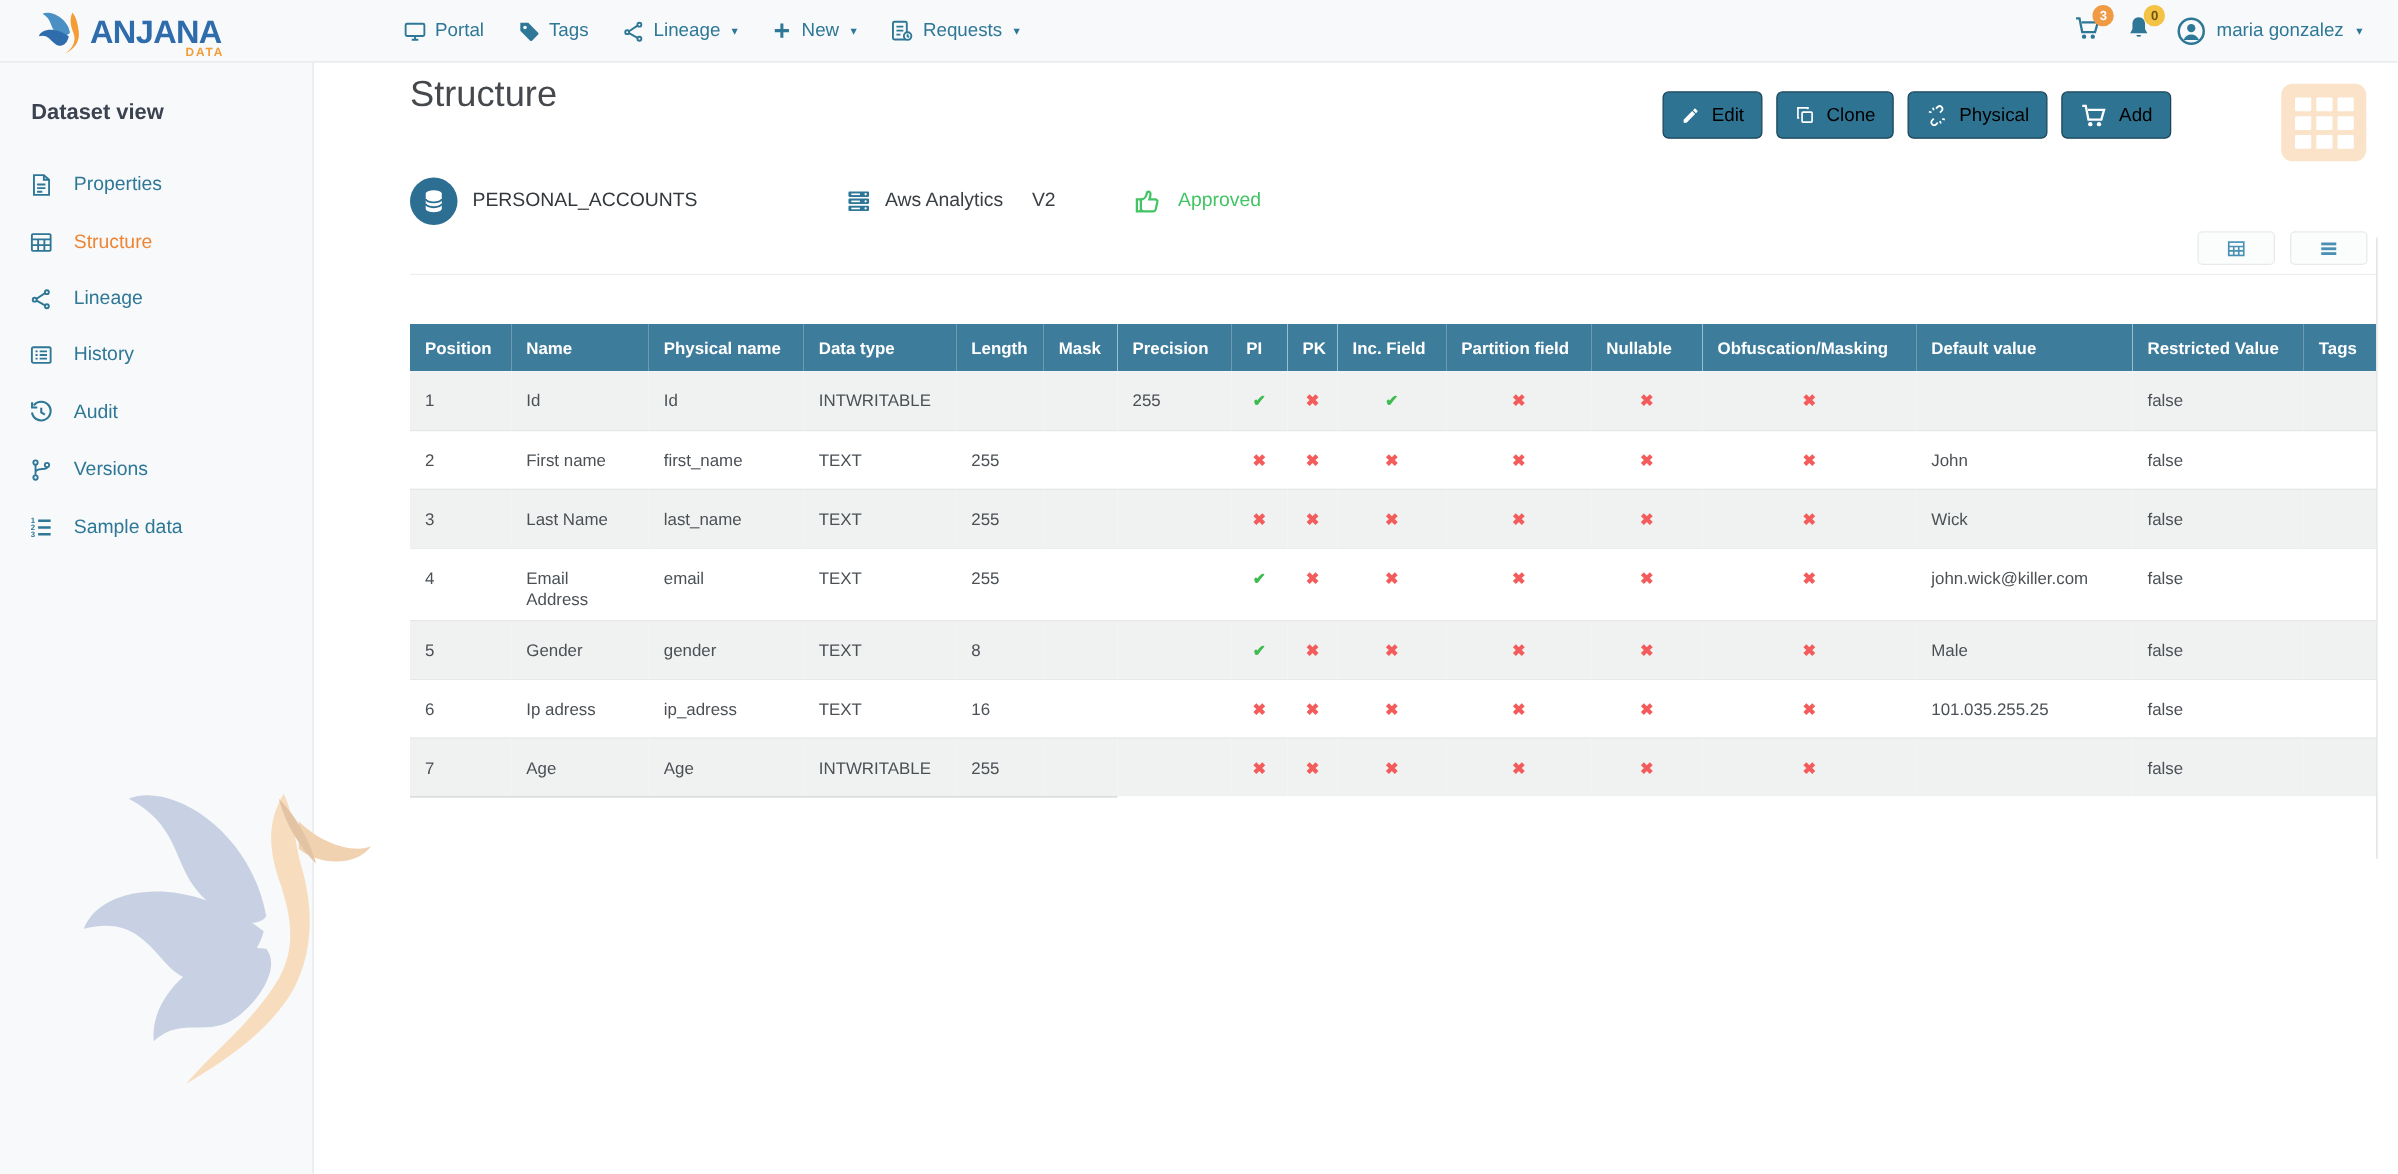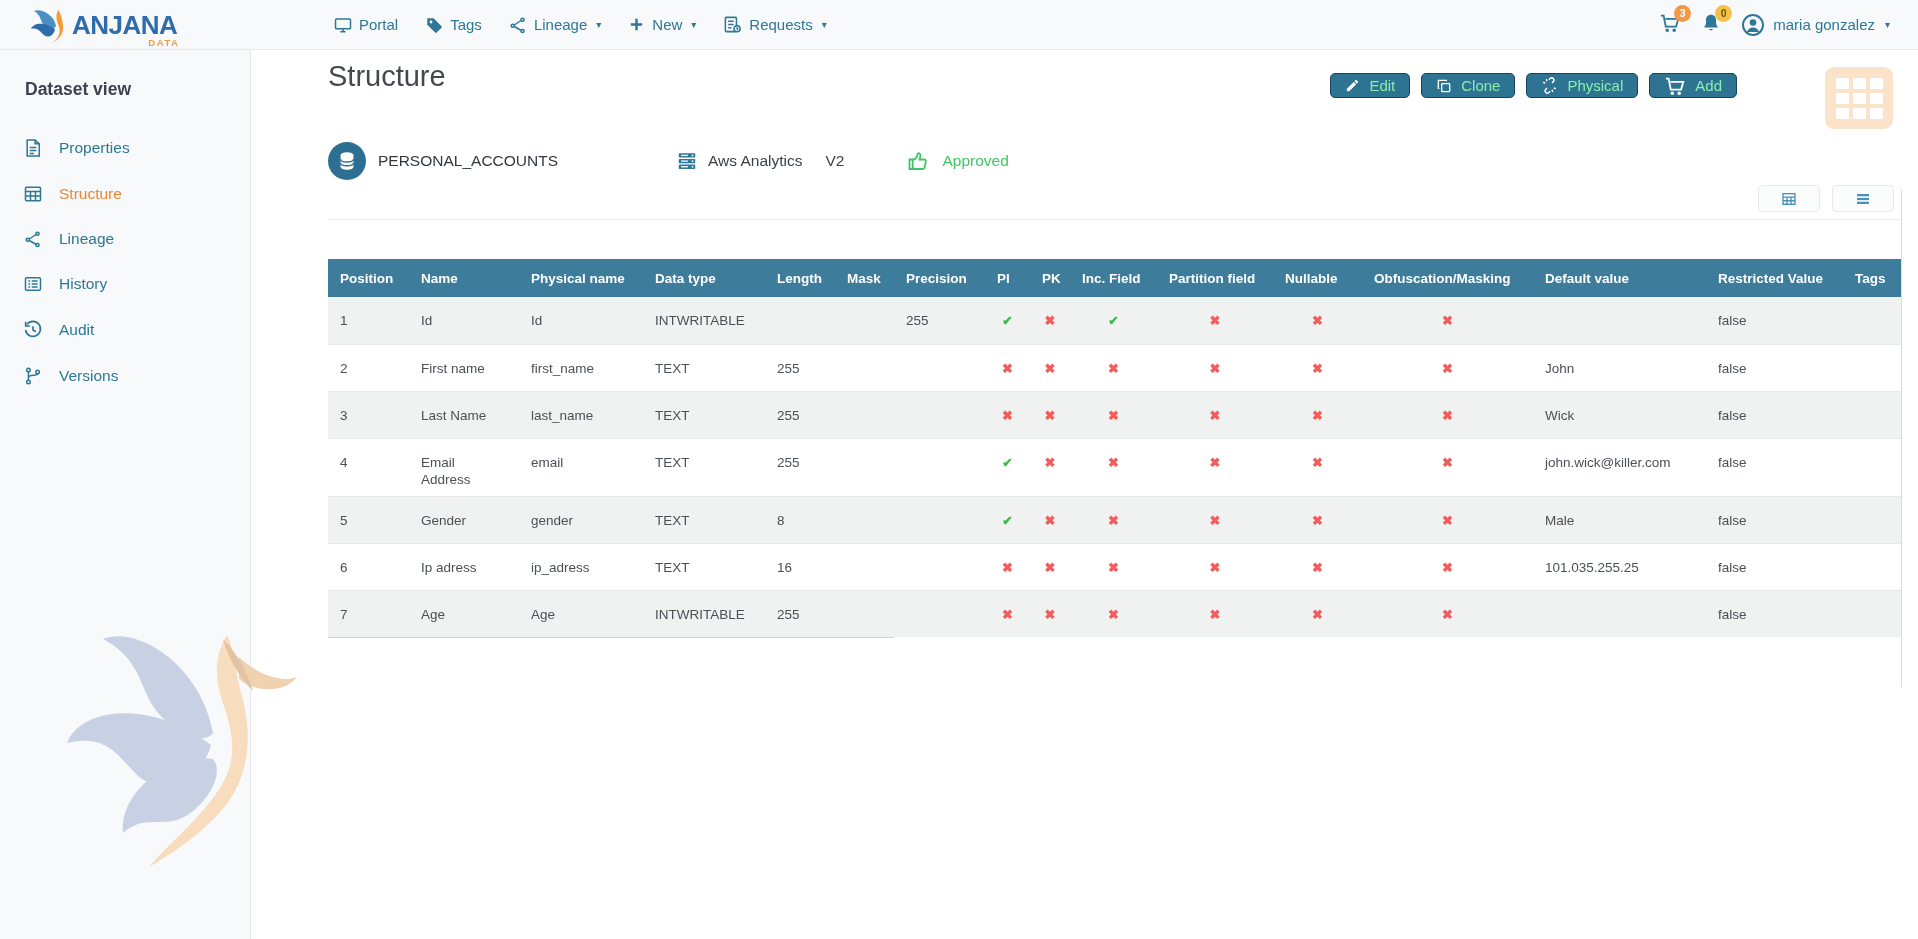--- a/index.html
+++ b/index.html
@@ -9,21 +9,21 @@
   .icon svg { display:block; }
 
   
   .topbar { position:absolute; top:0; left:0; right:0; height:50px;
     background:#f7f9fb; border-bottom:1px solid #e4e8ec; z-index:10; }
   .logo { position:absolute; left:30px; top:5px; display:flex; align-items:center; gap:2px; cursor:pointer; }
   .logo-text { position:relative; line-height:1; }
   .brand { font-size:26px; font-weight:800; color:#2f6cab; letter-spacing:-0.5px; }
   .brand-sub { position:absolute; right:-2px; bottom:-9px; font-size:9.5px; font-weight:700;
     color:#f49d37; letter-spacing:1.5px; }
-  .nav { position:absolute; left:334px; top:0; height:100%; display:flex; align-items:center; gap:27px; }
+  .nav { position:absolute; left:323px; top:0; height:100%; display:flex; align-items:center; gap:27px; }
   .nav-item { display:flex; align-items:center; gap:7px; color:#2e7796; font-size:15px; cursor:pointer; }
   .nav-item .icon { color:#2e7796; }
   .caret { font-size:10px; color:#2e7796; margin-left:2px; }
   .user-area { position:absolute; right:28px; top:0; height:100%; display:flex; align-items:center; gap:19px; }
   .badge-wrap { position:relative; cursor:pointer; color:#2e7796; }
   .badge { position:absolute; top:-7px; right:-10px; min-width:17px; height:17px; border-radius:9px;
     font-size:10.5px; font-weight:700; display:flex; align-items:center; justify-content:center; padding:0 4px; }
   .badge-cart { background:#f09a44; color:#fff; }
   .badge-bell { background:#f4c245; color:#6b5310; }
   .user-btn { display:flex; align-items:center; gap:8px; color:#2e7796; font-size:15px; cursor:pointer; }
@@ -36,23 +36,23 @@
   .side-item { display:flex; align-items:center; gap:15px; padding:13px 10px 13px 22px;
     color:#2e7796; font-size:15.5px; cursor:pointer; }
   .side-item .icon { color:#2e7796; width:22px; }
   .side-item.active .label { color:#ef8432; }
   .watermark { position:absolute; left:55px; top:545px; width:250px; height:290px; pointer-events:none; }
 
   
   .main { position:absolute; top:50px; left:313px; right:0; bottom:0; background:#fff; }
   .page-title { position:absolute; left:15px; top:10px; font-size:29px; color:#45494d; font-weight:400; }
   .actions { position:absolute; top:23px; right:181px; display:flex; gap:11px; }
-  .btn { display:flex; align-items:center; gap:9px; height:25px; padding:0 14px;
+  .btn { display:flex; align-items:center; gap:9px; height:38px; padding:0 14px;
     background:#2e7391; border:1.5px solid #1a4559; border-radius:5px;
-    color:#86efac; font-size:15px; cursor:pointer; }
+    color:#000000; font-size:15px; cursor:pointer; }
   .btn .icon { color:#fff; }
   .peach-grid { position:absolute; top:17px; right:25px; width:68px; height:62px; border-radius:9px;
     background:#fae3c8; display:flex; align-items:center; justify-content:center; }
   .peach-grid .cells { display:grid; grid-template-columns:repeat(3,13px); grid-auto-rows:11px; gap:4px; }
   .peach-grid .cells i { background:#fff; border-radius:1px; }
 
   .dataset-row { position:absolute; left:15px; top:91px; height:40px; display:flex; align-items:center; }
   .db-circle { width:38px; height:38px; border-radius:50%; background:#2d6e93;
     display:flex; align-items:center; justify-content:center; }
   .ds-name { margin-left:12px; font-size:15.5px; color:#33383d; }
@@ -261,20 +261,35 @@
           <svg width="20" height="20" viewBox="0 0 24 24">
             <g fill="none" stroke="currentColor" stroke-width="1.8">
               <circle cx="6.5" cy="4.8" r="2.1"></circle>
               <circle cx="6.5" cy="19.2" r="2.1"></circle>
               <circle cx="17.5" cy="7.3" r="2.1"></circle>
               <path d="M6.5 7v10M6.5 14c0-4.5 11-1.8 11-4.5"></path>
             </g>
           </svg>
         </span>
         <span class="label">Versions</span>
+      </div>
+      <div class="side-item">
+        <span class="icon">
+          <svg width="20" height="20" viewBox="0 0 24 24">
+            <g fill="none" stroke="currentColor" stroke-width="2.6">
+              <path d="M9 5.5h12M9 12h12M9 18.5h12"></path>
+            </g>
+            <g fill="currentColor" font-size="7.5" font-weight="bold" font-family="sans-serif">
+              <text x="2" y="8">1</text>
+              <text x="2" y="14.5">2</text>
+              <text x="2" y="21">3</text>
+            </g>
+          </svg>
+        </span>
+        <span class="label">Sample data</span>
       </div>
     </div>
   <div class="watermark">
     <svg width="250" height="290" viewBox="0 0 250 290">
       <g fill="#c8d1e3">
         <path d="M158 138 C146 70 82 30 48 44 C86 64 84 92 100 114 C116 136 148 152 158 138 Z"></path>
         <path d="M156 150 C96 104 26 112 12 148 C52 138 64 162 82 180 C108 204 148 182 156 150 Z"></path>
         <path d="M158 164 C116 158 64 196 68 238 C92 216 112 238 138 216 C158 199 168 176 158 164 Z"></path>
       </g>
       <path fill="#f7dcbd" d="M172 40 C156 66 162 92 170 114 C178 140 182 162 168 188 C148 222 112 250 94 272 C128 252 162 228 180 196 C198 162 194 124 186 98 C180 76 180 56 172 40 Z"></path>

